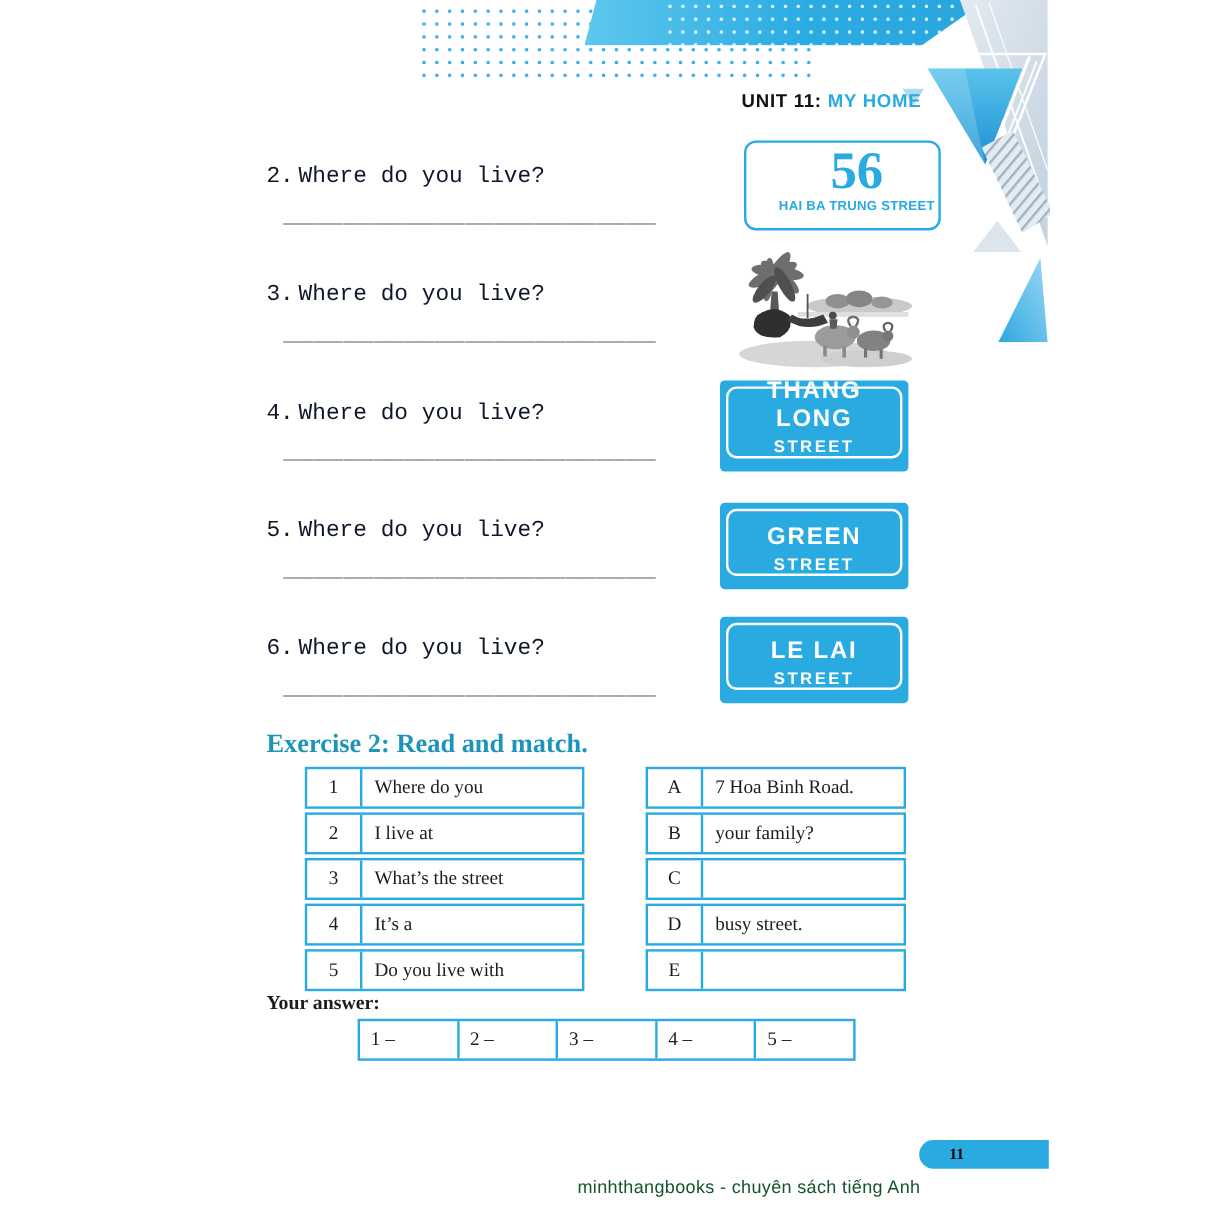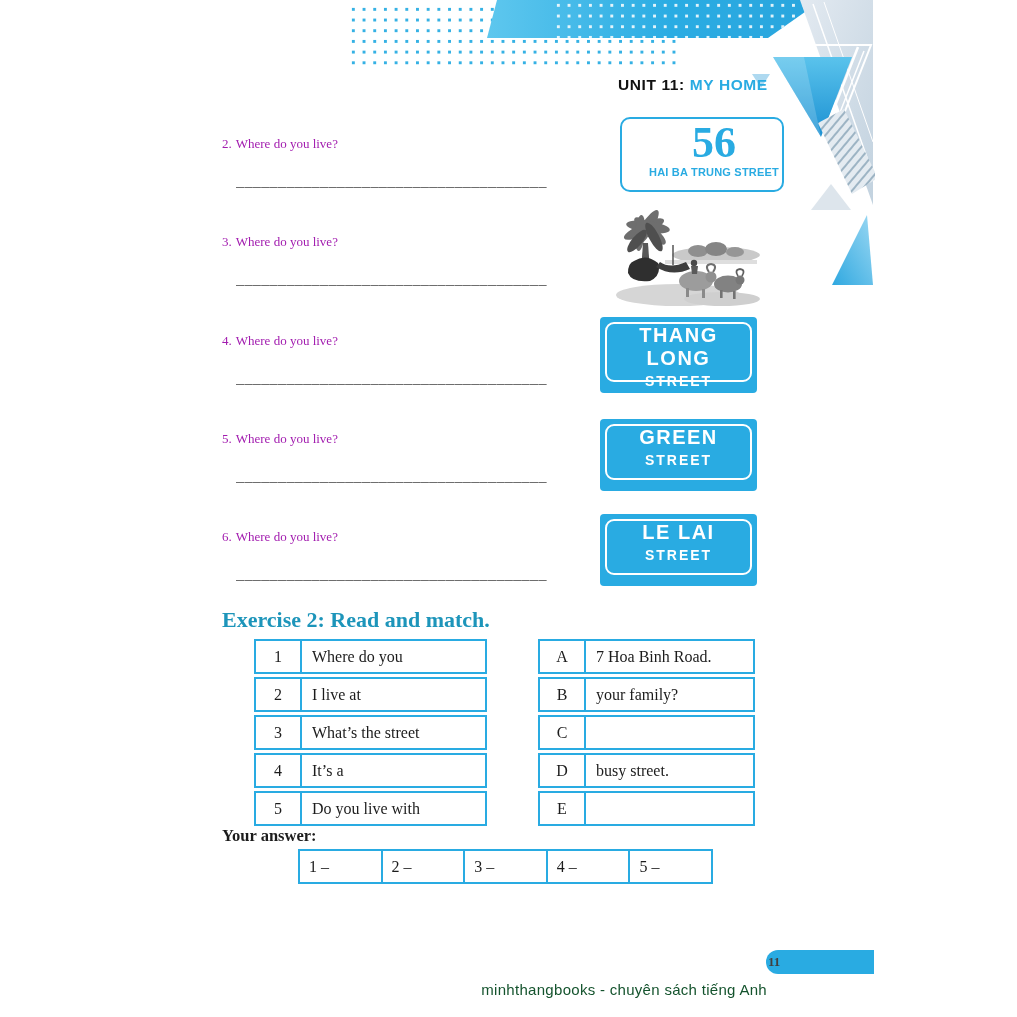--- a/index.html
+++ b/index.html
@@ -30,21 +30,21 @@
   
   .unit-header {
     position:absolute; left:618px; top:76px; white-space:nowrap;
     font-family:"Liberation Sans","DejaVu Sans",sans-serif;
     font-weight:bold; font-size:15.5px; letter-spacing:.6px;
   }
   .unit-label { color:#111; }
   .unit-title { color:#29ABE2; margin-left:5px; }
 
   
-  .question { position:absolute; left:222px; font-size:13px; color:#a21caf; }
+  .question { position:absolute; left:222px; font-size:19px; color:#0f172a;font-family:Liberation Mono, monospace; }
   .q-num { margin-right:4px; }
   .blank-line {
     position:absolute; left:236px; width:312px; height:20px;
     font-size:16px; color:#555; letter-spacing:.4px; overflow:hidden; white-space:nowrap;
   }
 
   
   .sign56 {
     position:absolute; left:620px; top:117px; width:136px; height:71px;
     border:2px solid #29ABE2; border-radius:10px; background:#fff; text-align:center;padding-left:24px;
@@ -59,21 +59,21 @@
   }
 
   
   .street-sign {
     position:absolute; left:600px; width:157px; background:#29ABE2; border-radius:4px;
     box-sizing:border-box;
   }
   .street-sign .sign-inner {
     border:2px solid #ffffff; border-radius:9px; margin:5px;
     text-align:center; color:#ffffff;
-    display:flex; flex-direction:column; justify-content:flex-start;
+    display:flex; flex-direction:column; justify-content:flex-end;
   }
   .sign-name {
     font-family:"Liberation Sans","DejaVu Sans",sans-serif; font-weight:bold;
     font-size:20px; letter-spacing:1.5px;
   }
   .sign-sub {
     font-family:"Liberation Sans","DejaVu Sans",sans-serif; font-weight:bold;
     font-size:14px; letter-spacing:2px; margin-top:3px;
   }
 
@@ -108,22 +108,22 @@
 
   
   .footer-brand {
     position:absolute; left:14px; top:951px; width:753px; text-align:right;
     font-family:"Liberation Sans","DejaVu Sans",sans-serif;
     font-size:15px; letter-spacing:.3px; color:#14532d;margin-top:30px;
   }
   .page-number-bar {
     position:absolute; left:766px; top:950px; width:108px; height:24px;
     background:#29ABE2; border-radius:12px 0 0 12px;
-    color:#404040; font-family:"Liberation Serif","DejaVu Serif",serif;
-    font-weight:bold; font-size:13px; line-height:24px; padding-left:2px; box-sizing:border-box;
+    color:#000000; font-family:"Liberation Serif","DejaVu Serif",serif;
+    font-weight:bold; font-size:13px; line-height:24px; padding-left:25px; box-sizing:border-box;
   }
 </style>
 </head>
 <body>
 
 <div class="page">
 
   <div class="deco-dots"></div>
   <div class="deco-blue-band">
     <div class="white-dots"></div>

